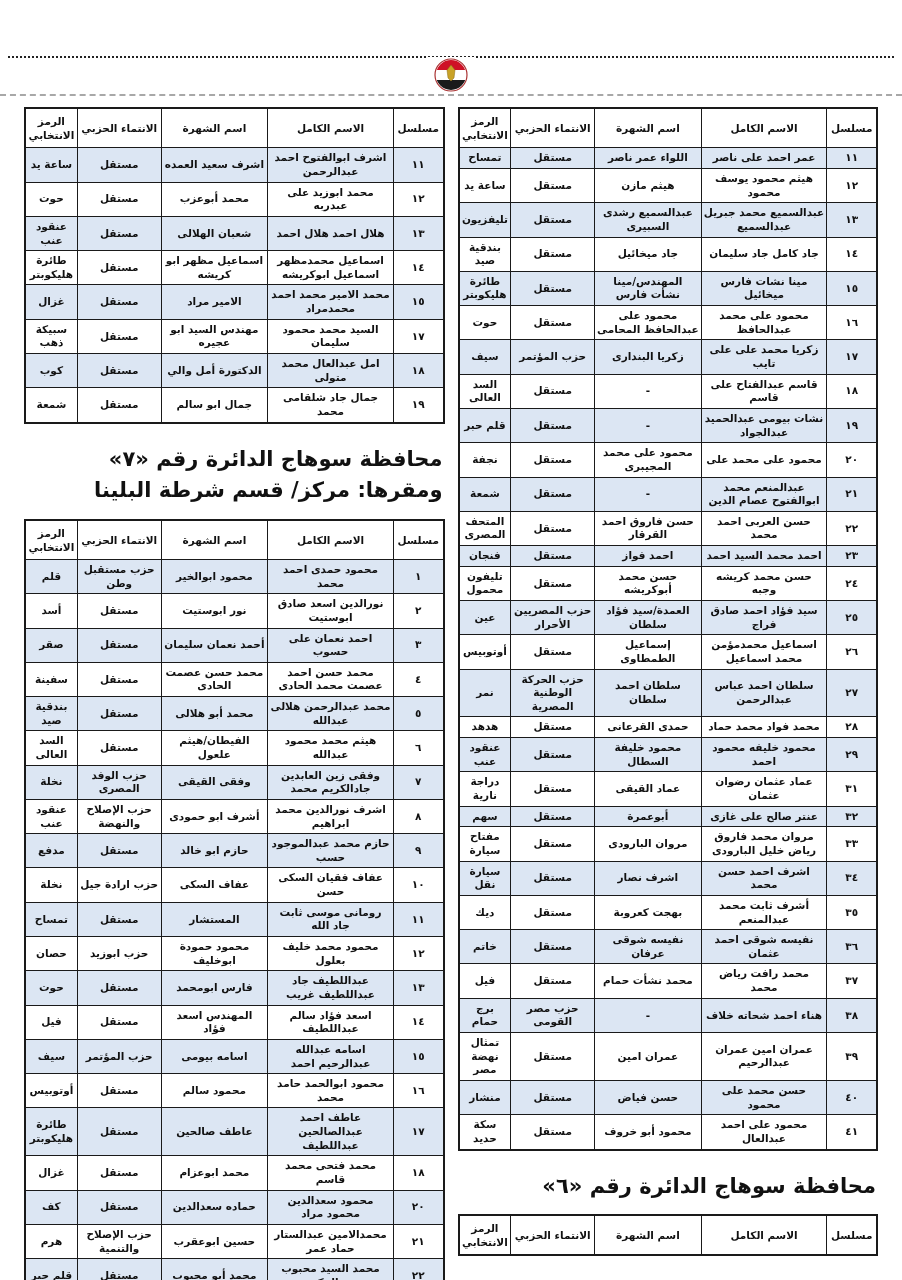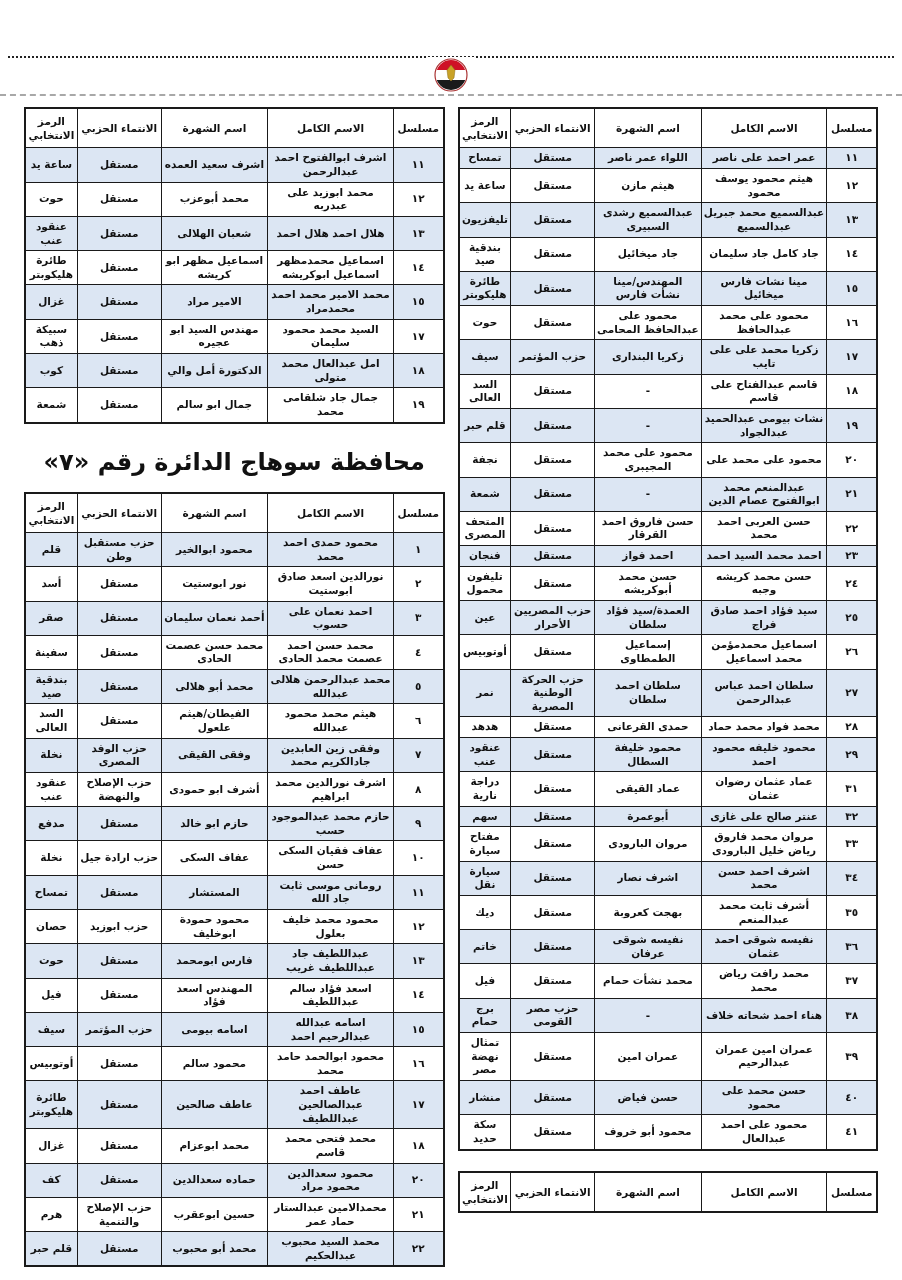--- a/index.html
+++ b/index.html
@@ -11,21 +11,21 @@
   .rule-dashed{position:absolute;top:94px;left:0;right:0;border-top:2px dashed #a8a8a8;}
   .emblem{position:absolute;top:57px;left:50%;transform:translateX(-50%);
     width:46px;height:36px;background:#fff;z-index:2;display:flex;align-items:center;justify-content:center;}
   .cols{position:absolute;top:107px;left:24px;right:24px;display:flex;flex-direction:row-reverse;gap:13px;}
   .col{flex:1 1 0;direction:rtl;}
   table{border-collapse:collapse;width:100%;direction:rtl;border:2px solid #1a1a1a;table-layout:fixed;}
   th,td{border:1px solid #1a1a1a;text-align:center;vertical-align:middle;font-weight:bold;word-wrap:break-word;}
   th{font-size:10.5px;padding:5px 2px;background:#fff;line-height:1.35;}
   td{font-size:10.5px;padding:3px 2px;line-height:1.3;}
   tbody tr:nth-child(odd) td{background:#dce6f3;}
-  .district-heading{font-size:24px;font-weight:bold;text-align:center;margin:20px 2px 12px;line-height:1.5;direction:rtl;}
+  .district-heading{font-size:21px;font-weight:bold;margin:20px 2px 12px;line-height:1.5;direction:rtl;}
   .c-serial{width:12%;} .c-full{width:30%;} .c-fame{width:25.5%;} .c-party{width:20%;} .c-symbol{width:12.5%;}
 </style>
 </head>
 <body>
 
 <div class="rule-dotted"></div>
 <div class="emblem">
   <svg width="34" height="34" viewBox="0 0 34 34" aria-hidden="true">
     <defs>
         <clipPath id="emc">
@@ -271,20 +271,21 @@
             <td>٤١</td>
             <td>محمود على احمد عبدالعال</td>
             <td>محمود أبو خروف</td>
             <td>مستقل</td>
             <td>سكة حديد</td>
           </tr>
         </tbody>
     </table>
 
     <div class="district-heading">
+      <div>محافظة سوهاج الدائرة رقم «٦»</div>
     </div>
 
     <table>
       <colgroup>
           <col class="c-serial">
           <col class="c-full">
           <col class="c-fame">
           <col class="c-party">
           <col class="c-symbol">
         </colgroup>
@@ -374,20 +375,21 @@
             <td>جمال جاد شلقامى محمد</td>
             <td>جمال ابو سالم</td>
             <td>مستقل</td>
             <td>شمعة</td>
           </tr>
         </tbody>
     </table>
 
     <div class="district-heading">
       <div>محافظة سوهاج الدائرة رقم «٧»</div>
+      <div>ومقرها: مركز/ قسم شرطة البلينا</div>
     </div>
 
     <table>
       <colgroup>
           <col class="c-serial">
           <col class="c-full">
           <col class="c-fame">
           <col class="c-party">
           <col class="c-symbol">
         </colgroup>

